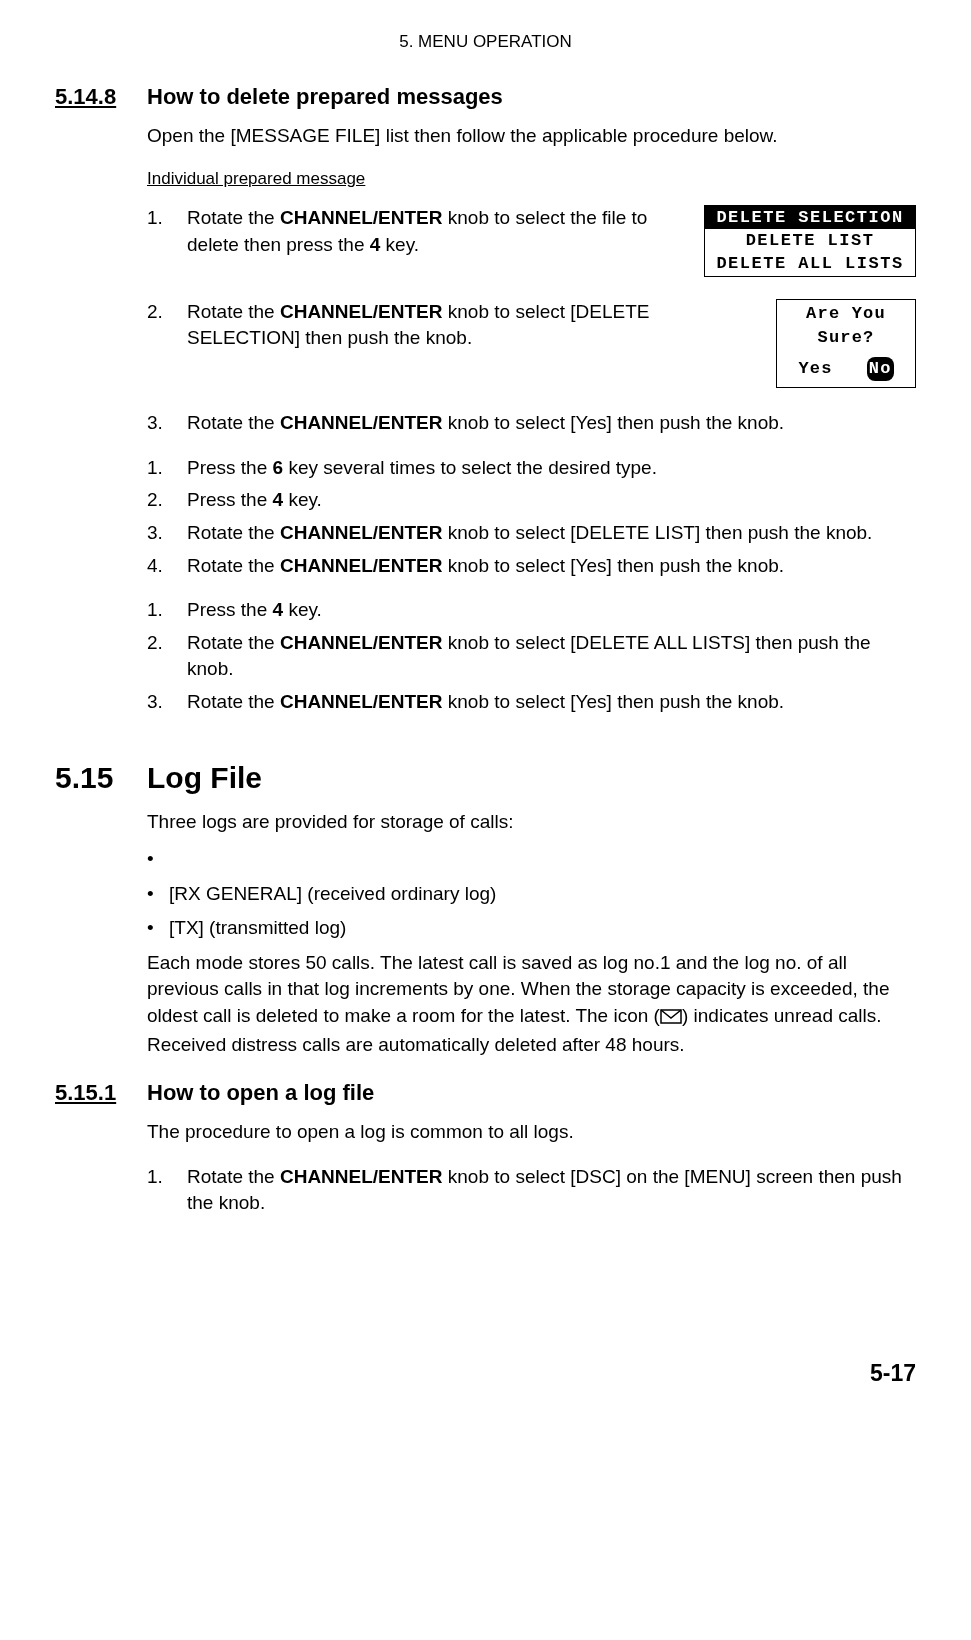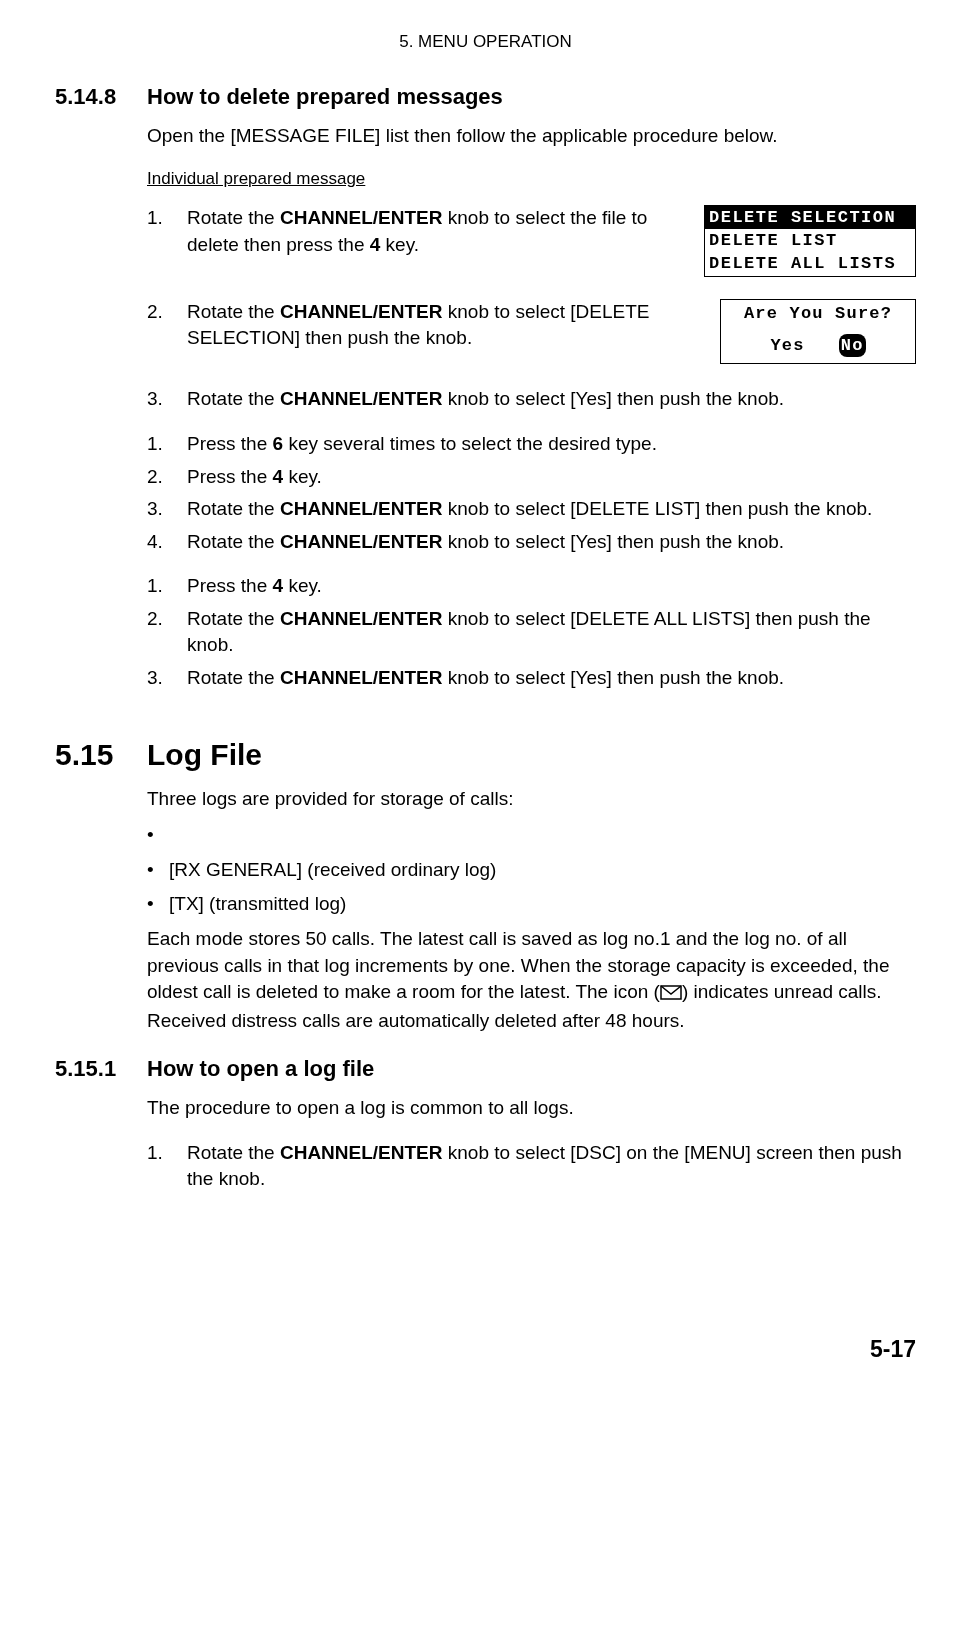--- a/index.html
+++ b/index.html
@@ -24,20 +24,21 @@
     }
     .section-row {
       display: flex;
       margin-bottom: 10px;
     }
     .section-num {
       width: 92px;
       flex-shrink: 0;
       font-weight: bold;
       font-size: 22px;
+      text-decoration: underline;
     }
     .section-num-h1 {
       width: 92px;
       flex-shrink: 0;
       font-weight: bold;
       font-size: 30px;
     }
     .section-title {
       font-weight: bold;
       font-size: 22px;
@@ -70,20 +71,21 @@
     .step-content {
       flex: 1;
     }
     .bold {
       font-weight: bold;
     }
     .float-right {
       float: right;
       margin-left: 10px;
       margin-bottom: 4px;
+      text-align: center;
     }
     .lcd-box1 {
       width: 212px;
       border: 1.5px solid #000;
       font-family: "Courier New", monospace;
       font-weight: bold;
       font-size: 17px;
       line-height: 1.25;
       letter-spacing: 1.5px;
     }
@@ -91,21 +93,21 @@
       background: #000;
       color: #fff;
       padding: 1px 4px;
     }
     .lcd-row-nrm {
       background: #fff;
       color: #000;
       padding: 1px 4px;
     }
     .lcd-box2 {
-      width: 196px;
+      width: 140px;
       border: 1.5px solid #000;
       font-family: "Courier New", monospace;
       font-weight: bold;
       font-size: 17px;
       padding: 2px 5px 6px 5px;
       letter-spacing: 1.2px;
       text-align: center;
     }
     .lcd-box2 .line1 {
       margin-bottom: 8px;

